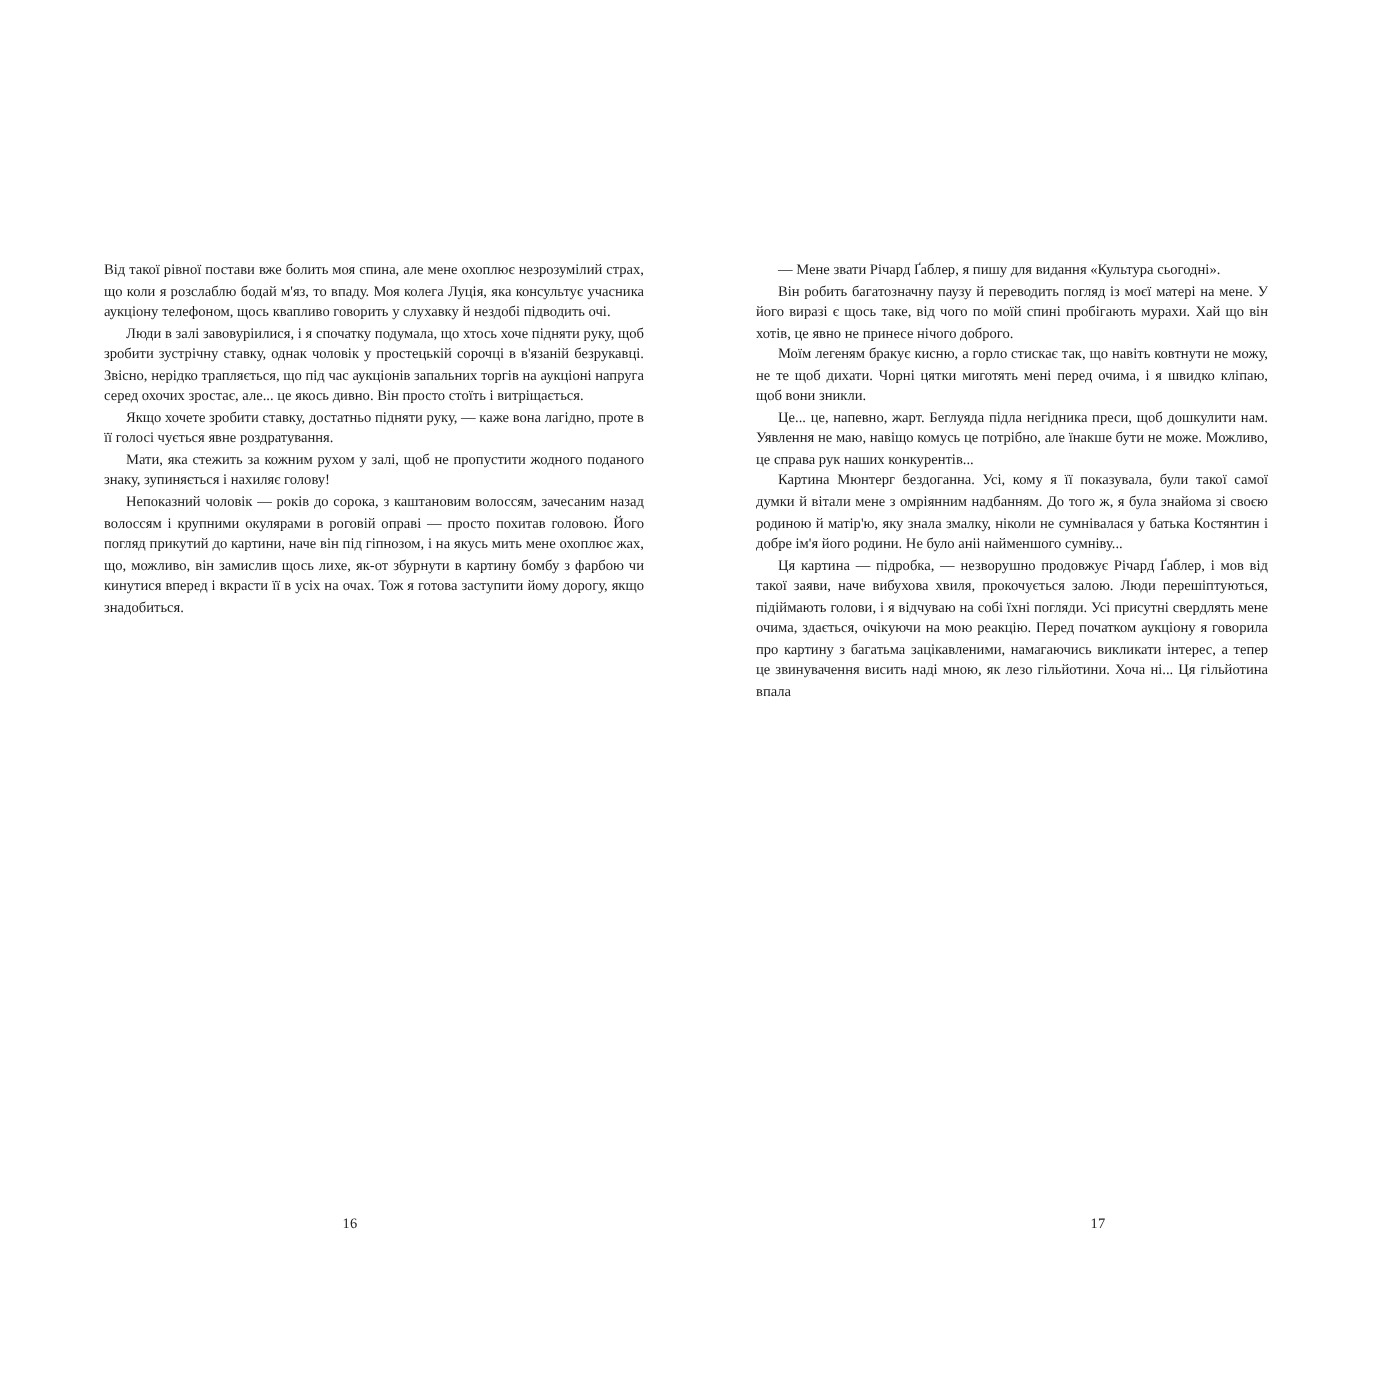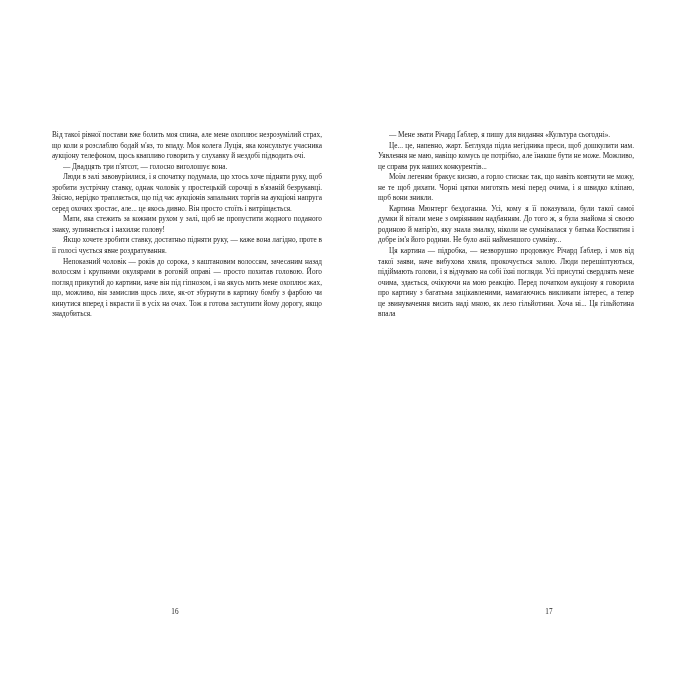--- a/index.html
+++ b/index.html
@@ -66,33 +66,33 @@
   .page-right .folio { padding-left: 24px; }
 </style>
 </head>
 <body>
 
 <div class="book-spread">
 
   <div class="page page-left">
     <div class="text-col">
       <p class="noindent">Від такої рівної постави вже болить моя спина, але мене охоплює незрозумілий страх, що коли я розслаблю бодай м'яз, то впаду. Моя колега Луція, яка консультує учасника аукціону телефоном, щось квапливо говорить у слухавку й нездобі підводить очі.</p>
-      <p>— Двадцять три п'ятсот, — голосно виголошує вона.</p>
       <p>Люди в залі завовуріилися, і я спочатку подумала, що хтось хоче підняти руку, щоб зробити зустрічну ставку, однак чоловік у простецькій сорочці в в'язаній безрукавці. Звісно, нерідко трапляється, що під час аукціонів запальних торгів на аукціоні напруга серед охочих зростає, але... це якось дивно. Він просто стоїть і витріщається.</p>
+      <p>Якщо хочете зробити ставку, достатньо підняти руку, — каже вона лагідно, проте в її голосі чується явне роздратування.</p>
       <p>Мати, яка стежить за кожним рухом у залі, щоб не пропустити жодного поданого знаку, зупиняється і нахиляє голову!</p>
-      <p>Якщо хочете зробити ставку, достатньо підняти руку, — каже вона лагідно, проте в її голосі чується явне роздратування.</p>
       <p>Непоказний чоловік — років до сорока, з каштановим волоссям, зачесаним назад волоссям і крупними окулярами в роговій оправі — просто похитав головою. Його погляд прикутий до картини, наче він під гіпнозом, і на якусь мить мене охоплює жах, що, можливо, він замислив щось лихе, як-от збурнути в картину бомбу з фарбою чи кинутися вперед і вкрасти її в усіх на очах. Тож я готова заступити йому дорогу, якщо знадобиться.</p>
     </div>
     <div class="folio">16</div>
   </div>
 
   <div class="page page-right">
     <div class="text-col">
       <p>— Мене звати Річард Ґаблер, я пишу для видання «Культура сьогодні».</p>
+      <p>Він робить багатозначну паузу й переводить погляд із моєї матері на мене. У його виразі є щось таке, від чого по моїй спині пробігають мурахи. Хай що він хотів, це явно не принесе нічого доброго.</p>
+      <p>Моїм легеням бракує кисню, а горло стискає так, що навіть ковтнути не можу, не те щоб дихати. Чорні цятки миготять мені перед очима, і я швидко кліпаю, щоб вони зникли.</p>
       <p>Це... це, напевно, жарт. Беглуяда підла негідника преси, щоб дошкулити нам. Уявлення не маю, навіщо комусь це потрібно, але їнакше бути не може. Можливо, це справа рук наших конкурентів...</p>
-      <p>Моїм легеням бракує кисню, а горло стискає так, що навіть ковтнути не можу, не те щоб дихати. Чорні цятки миготять мені перед очима, і я швидко кліпаю, щоб вони зникли.</p>
       <p>Картина Мюнтерг бездоганна. Усі, кому я її показувала, були такої самої думки й вітали мене з омріянним надбанням. До того ж, я була знайома зі своєю родиною й матір'ю, яку знала змалку, ніколи не сумнівалася у батька Костянтин і добре ім'я його родини. Не було аніі найменшого сумніву...</p>
       <p>Ця картина — підробка, — незворушно продовжує Річард Ґаблер, і мов від такої заяви, наче вибухова хвиля, прокочується залою. Люди перешіптуються, підіймають голови, і я відчуваю на собі їхні погляди. Усі присутні свердлять мене очима, здається, очікуючи на мою реакцію. Перед початком аукціону я говорила про картину з багатьма зацікавленими, намагаючись викликати інтерес, а тепер це звинувачення висить наді мною, як лезо гільйотини. Хоча ні... Ця гільйотина впала</p>
     </div>
     <div class="folio">17</div>
   </div>
 
 </div>
 
 </body></html>

